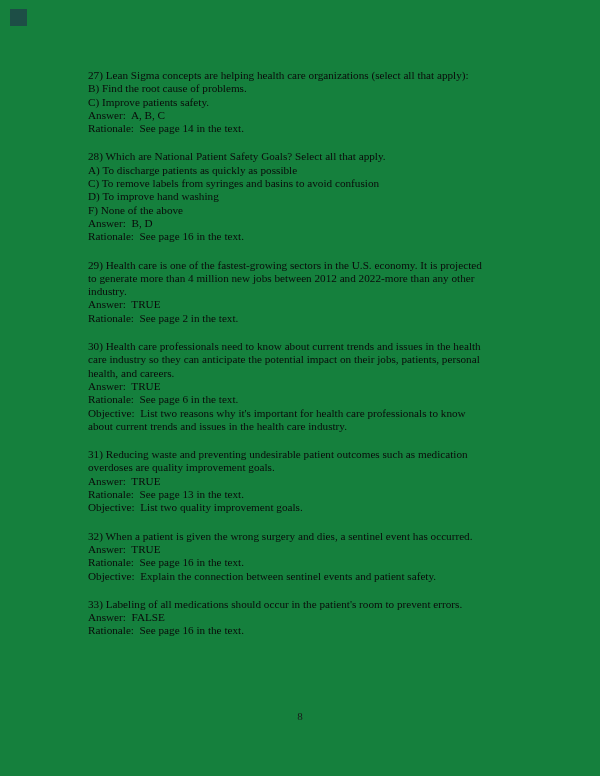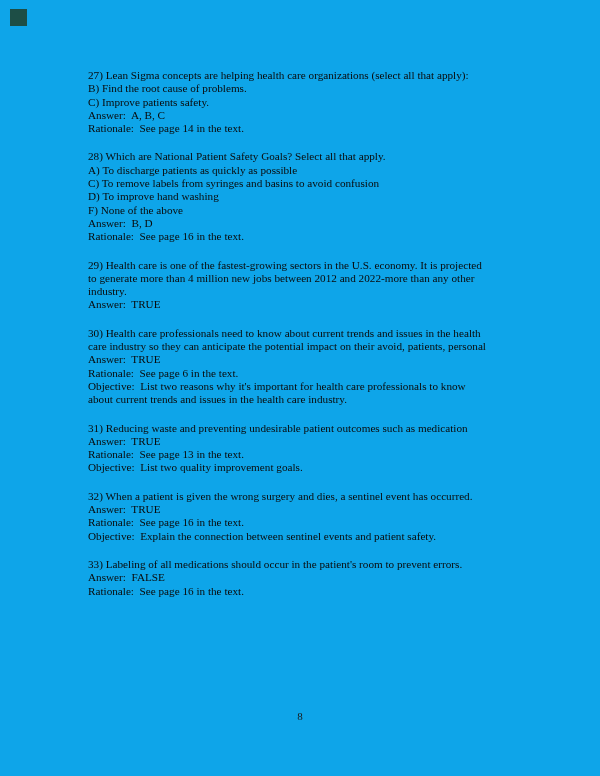--- a/index.html
+++ b/index.html
@@ -4,21 +4,21 @@
 <style>
   html, body {
     margin: 0;
     padding: 0;
     background: #ffffff;
   }
   .page {
     position: relative;
     width: 600px;
     height: 776px;
-    background: #0ea5e9;
+    background: #15803d;
     font-family: "Liberation Serif", serif;
     color: #0a0a0a;
     overflow: hidden;
   }
   .corner-mark {
     position: absolute;
     left: 10px;
     top: 9px;
     width: 17px;
     height: 17px;
@@ -69,31 +69,34 @@
         <div class="line">D) To improve hand washing</div>
         <div class="line">F) None of the above</div>
         <div class="line">Answer:  B, D</div>
         <div class="line">Rationale:  See page 16 in the text.</div>
       </div>
       <div class="qblock">
         <div class="line">29) Health care is one of the fastest-growing sectors in the U.S. economy. It is projected</div>
         <div class="line">to generate more than 4 million new jobs between 2012 and 2022-more than any other</div>
         <div class="line">industry.</div>
         <div class="line">Answer:  TRUE</div>
+        <div class="line">Rationale:  See page 2 in the text.</div>
       </div>
       <div class="qblock">
         <div class="line">30) Health care professionals need to know about current trends and issues in the health</div>
-        <div class="line">care industry so they can anticipate the potential impact on their avoid, patients, personal</div>
+        <div class="line">care industry so they can anticipate the potential impact on their jobs, patients, personal</div>
+        <div class="line">health, and careers.</div>
         <div class="line">Answer:  TRUE</div>
         <div class="line">Rationale:  See page 6 in the text.</div>
         <div class="line">Objective:  List two reasons why it's important for health care professionals to know</div>
         <div class="line">about current trends and issues in the health care industry.</div>
       </div>
       <div class="qblock">
         <div class="line">31) Reducing waste and preventing undesirable patient outcomes such as medication</div>
+        <div class="line">overdoses are quality improvement goals.</div>
         <div class="line">Answer:  TRUE</div>
         <div class="line">Rationale:  See page 13 in the text.</div>
         <div class="line">Objective:  List two quality improvement goals.</div>
       </div>
       <div class="qblock">
         <div class="line">32) When a patient is given the wrong surgery and dies, a sentinel event has occurred.</div>
         <div class="line">Answer:  TRUE</div>
         <div class="line">Rationale:  See page 16 in the text.</div>
         <div class="line">Objective:  Explain the connection between sentinel events and patient safety.</div>
       </div>

